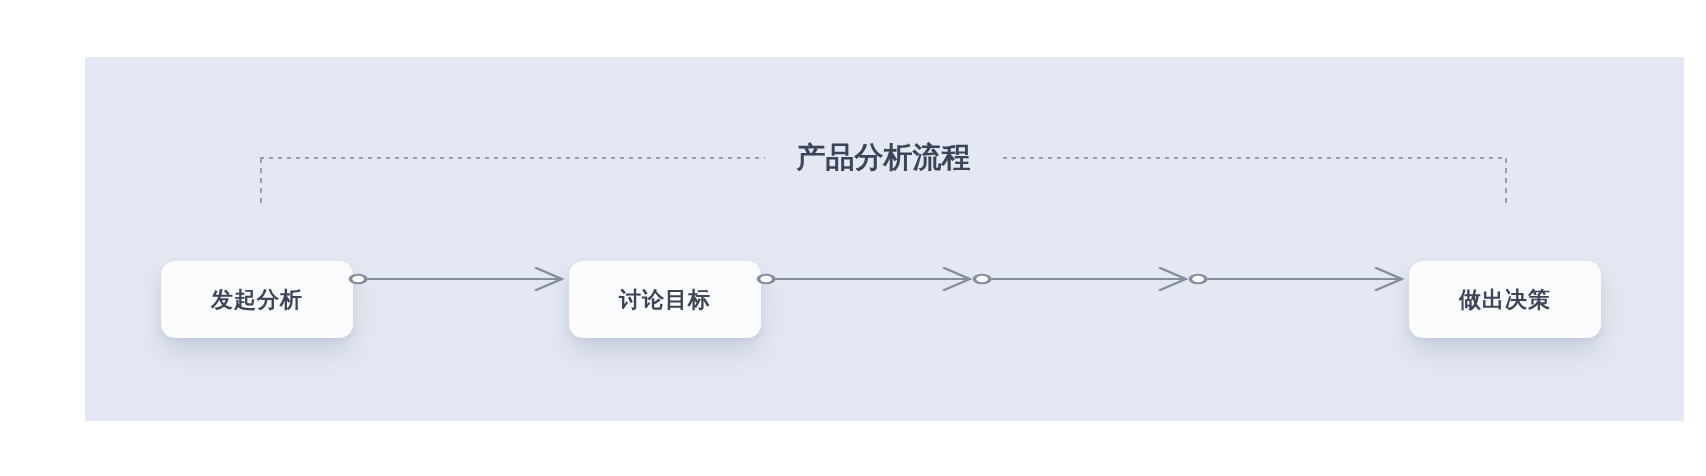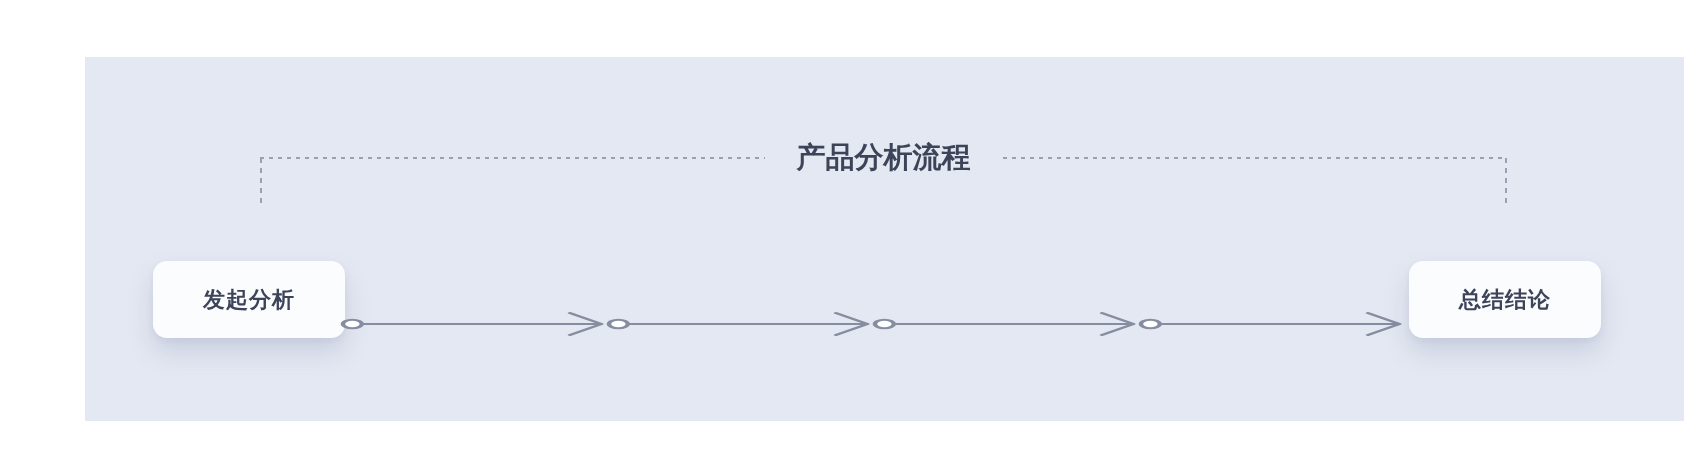--- a/index.html
+++ b/index.html
@@ -40,22 +40,22 @@
   .stub{
     position:absolute;top:1px;width:2px;height:48px;
     background:repeating-linear-gradient(180deg,var(--dash) 0 5px,transparent 5px 10px);
   }
   .stub-left{left:0;}
   .stub-right{right:0;}
 
   
   .flow{
     position:absolute;
-    left:68px;right:83px;top:204px;height:77px;
-    display:flex;align-items:flex-end;
+    left:76px;right:83px;top:204px;height:77px;
+    display:flex;align-items:flex-start;
   }
   .node{
     width:192px;height:77px;flex:0 0 192px;
     background:var(--node-bg);
     border-radius:14px;
     display:flex;align-items:center;justify-content:center;
     box-shadow:0 14px 26px rgba(96,112,150,0.20),0 3px 6px rgba(96,112,150,0.08);
   }
   .node-label{
     font-size:22px;font-weight:bold;color:var(--text);
@@ -87,20 +87,23 @@
     </div>
 
     <div class="connector">
       <svg viewBox="0 0 122 28" preserveAspectRatio="none">
         <line x1="10" y1="14" x2="115" y2="14" stroke="currentColor" stroke-width="2"></line>
         <circle cx="5.5" cy="14" r="4.2" fill="#ffffff" stroke="currentColor" stroke-width="2"></circle>
         <polyline points="102,3 116,14 102,25" fill="none" stroke="currentColor" stroke-width="2" stroke-linecap="round" stroke-linejoin="round"></polyline>
       </svg>
     </div>
 
+    <div class="node">
+      <span class="node-label">讨论目标</span>
+    </div>
 
     <div class="connector">
       <svg viewBox="0 0 122 28" preserveAspectRatio="none">
         <line x1="10" y1="14" x2="115" y2="14" stroke="currentColor" stroke-width="2"></line>
         <circle cx="5.5" cy="14" r="4.2" fill="#ffffff" stroke="currentColor" stroke-width="2"></circle>
         <polyline points="102,3 116,14 102,25" fill="none" stroke="currentColor" stroke-width="2" stroke-linecap="round" stroke-linejoin="round"></polyline>
       </svg>
     </div>
 
 
@@ -115,17 +118,17 @@
 
     <div class="connector">
       <svg viewBox="0 0 122 28" preserveAspectRatio="none">
         <line x1="10" y1="14" x2="115" y2="14" stroke="currentColor" stroke-width="2"></line>
         <circle cx="5.5" cy="14" r="4.2" fill="#ffffff" stroke="currentColor" stroke-width="2"></circle>
         <polyline points="102,3 116,14 102,25" fill="none" stroke="currentColor" stroke-width="2" stroke-linecap="round" stroke-linejoin="round"></polyline>
       </svg>
     </div>
 
     <div class="node">
-      <span class="node-label">总结结论</span>
+      <span class="node-label">做出决策</span>
     </div>
 
   </div>
 </div>
 
 </body></html>

